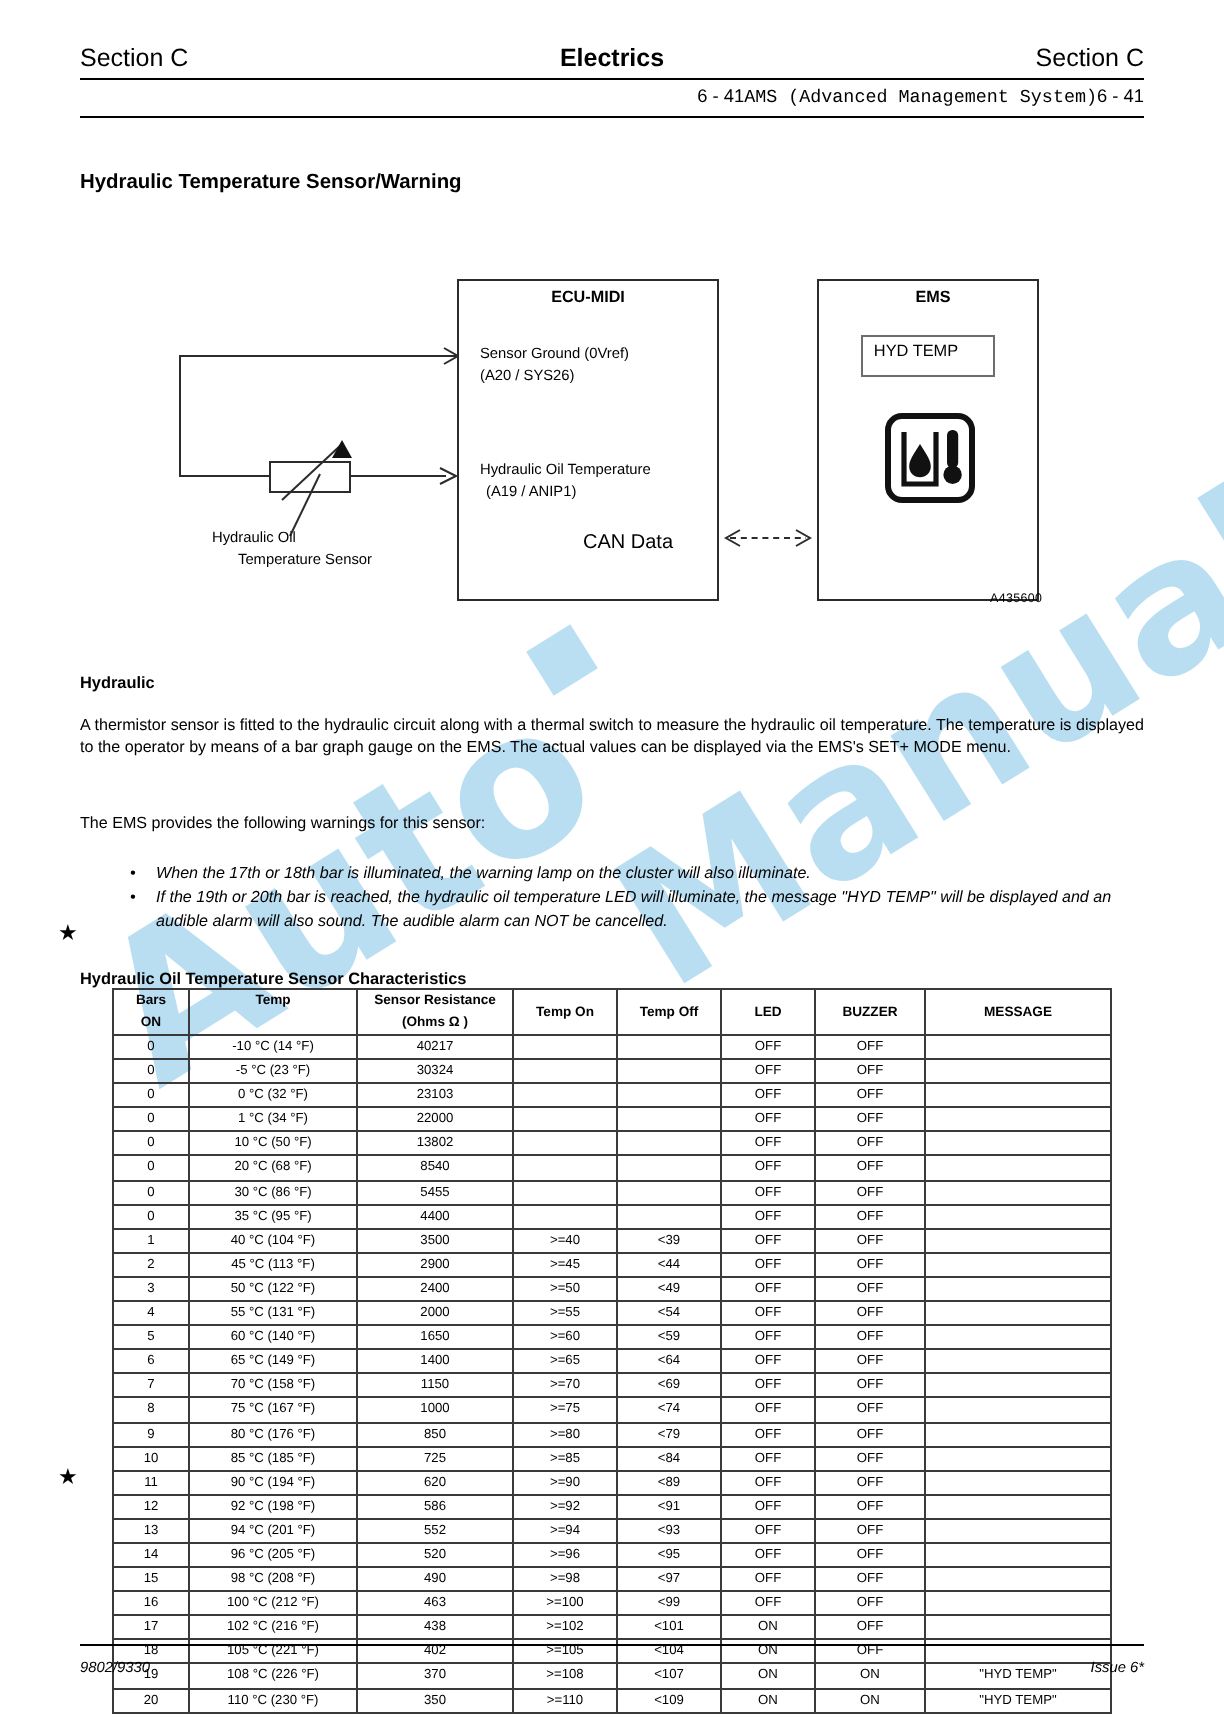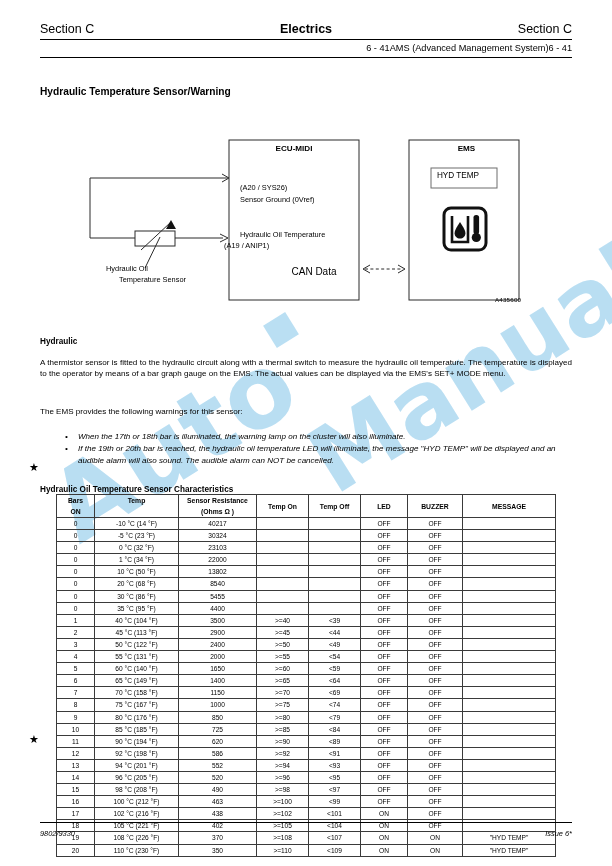--- a/index.html
+++ b/index.html
@@ -82,21 +82,21 @@
     border-top: 1.6px solid #000;
     margin-top: 3px;
   }
   .hdr-row2 {
     display: flex;
     justify-content: flex-end;
     align-items: baseline;
     font-size: 9.2px;
     padding-top: 3px;
   }
-  .hdr-row2 .mid { font-size: 9.2px; }
+  .hdr-row2 .mid { font-size: 9.2px; font-family: Liberation Mono, monospace; }
   .hdr-rule-thin {
     border-top: 0.8px solid #000;
     margin-top: 4px;
   }
 
   
   #section-title {
     position: absolute;
     left: 40px; top: 86px;
     font-size: 10.2px;
@@ -296,24 +296,24 @@
         <path d="M8,8 L8,34 L24,34 L24,8" fill="none" stroke="#111" stroke-width="2.6"></path>
 
         <path d="M16,14 C12.4,19.6 10.6,22.4 10.6,25.2 C10.6,28.3 13,30.6 16,30.6 C19,30.6 21.4,28.3 21.4,25.2 C21.4,22.4 19.6,19.6 16,14 Z" fill="#111"></path>
 
         <rect x="29.5" y="7" width="5.6" height="19" rx="2.6" ry="2.6" fill="#111"></rect>
         <circle cx="32.3" cy="29.4" r="4.6" fill="#111"></circle>
       </g>
     </svg>
 
     <div style="position:absolute;left:189px;top:14px;width:130px;text-align:center;font-size:8.1px;font-weight:bold;">ECU-MIDI</div>
-    <div style="position:absolute;left:200px;top:42px;font-size:7.4px;margin-top:23px;">Sensor Ground (0Vref)</div>
+    <div style="position:absolute;left:200px;top:42px;font-size:7.4px;">Sensor Ground (0Vref)</div>
     <div style="position:absolute;left:200px;top:53px;font-size:7.4px;text-align:right;">(A20 / SYS26)</div>
     <div style="position:absolute;left:200px;top:100px;font-size:7.4px;">Hydraulic Oil Temperature</div>
-    <div style="position:absolute;left:184px;top:111px;font-size:7.4px;">(A19 / ANIP1)</div>
+    <div style="position:absolute;left:203px;top:111px;font-size:7.4px;">(A19 / ANIP1)</div>
     <div style="position:absolute;left:229px;top:136px;width:90px;text-align:center;font-size:10px;">CAN Data</div>
 
     <div style="position:absolute;left:369px;top:14px;width:115px;text-align:center;font-size:8.1px;font-weight:bold;">EMS</div>
     <div style="position:absolute;left:391px;top:41px;width:54px;text-align:center;font-size:8.2px;">HYD TEMP</div>
 
     <div style="position:absolute;left:66px;top:134px;font-size:7.4px;">Hydraulic Oil</div>
     <div style="position:absolute;left:66px;top:145px;font-size:7.4px;margin-left:13px;">Temperature Sensor</div>
 
     <div class="fig-ref">A435600</div>
   </div>

